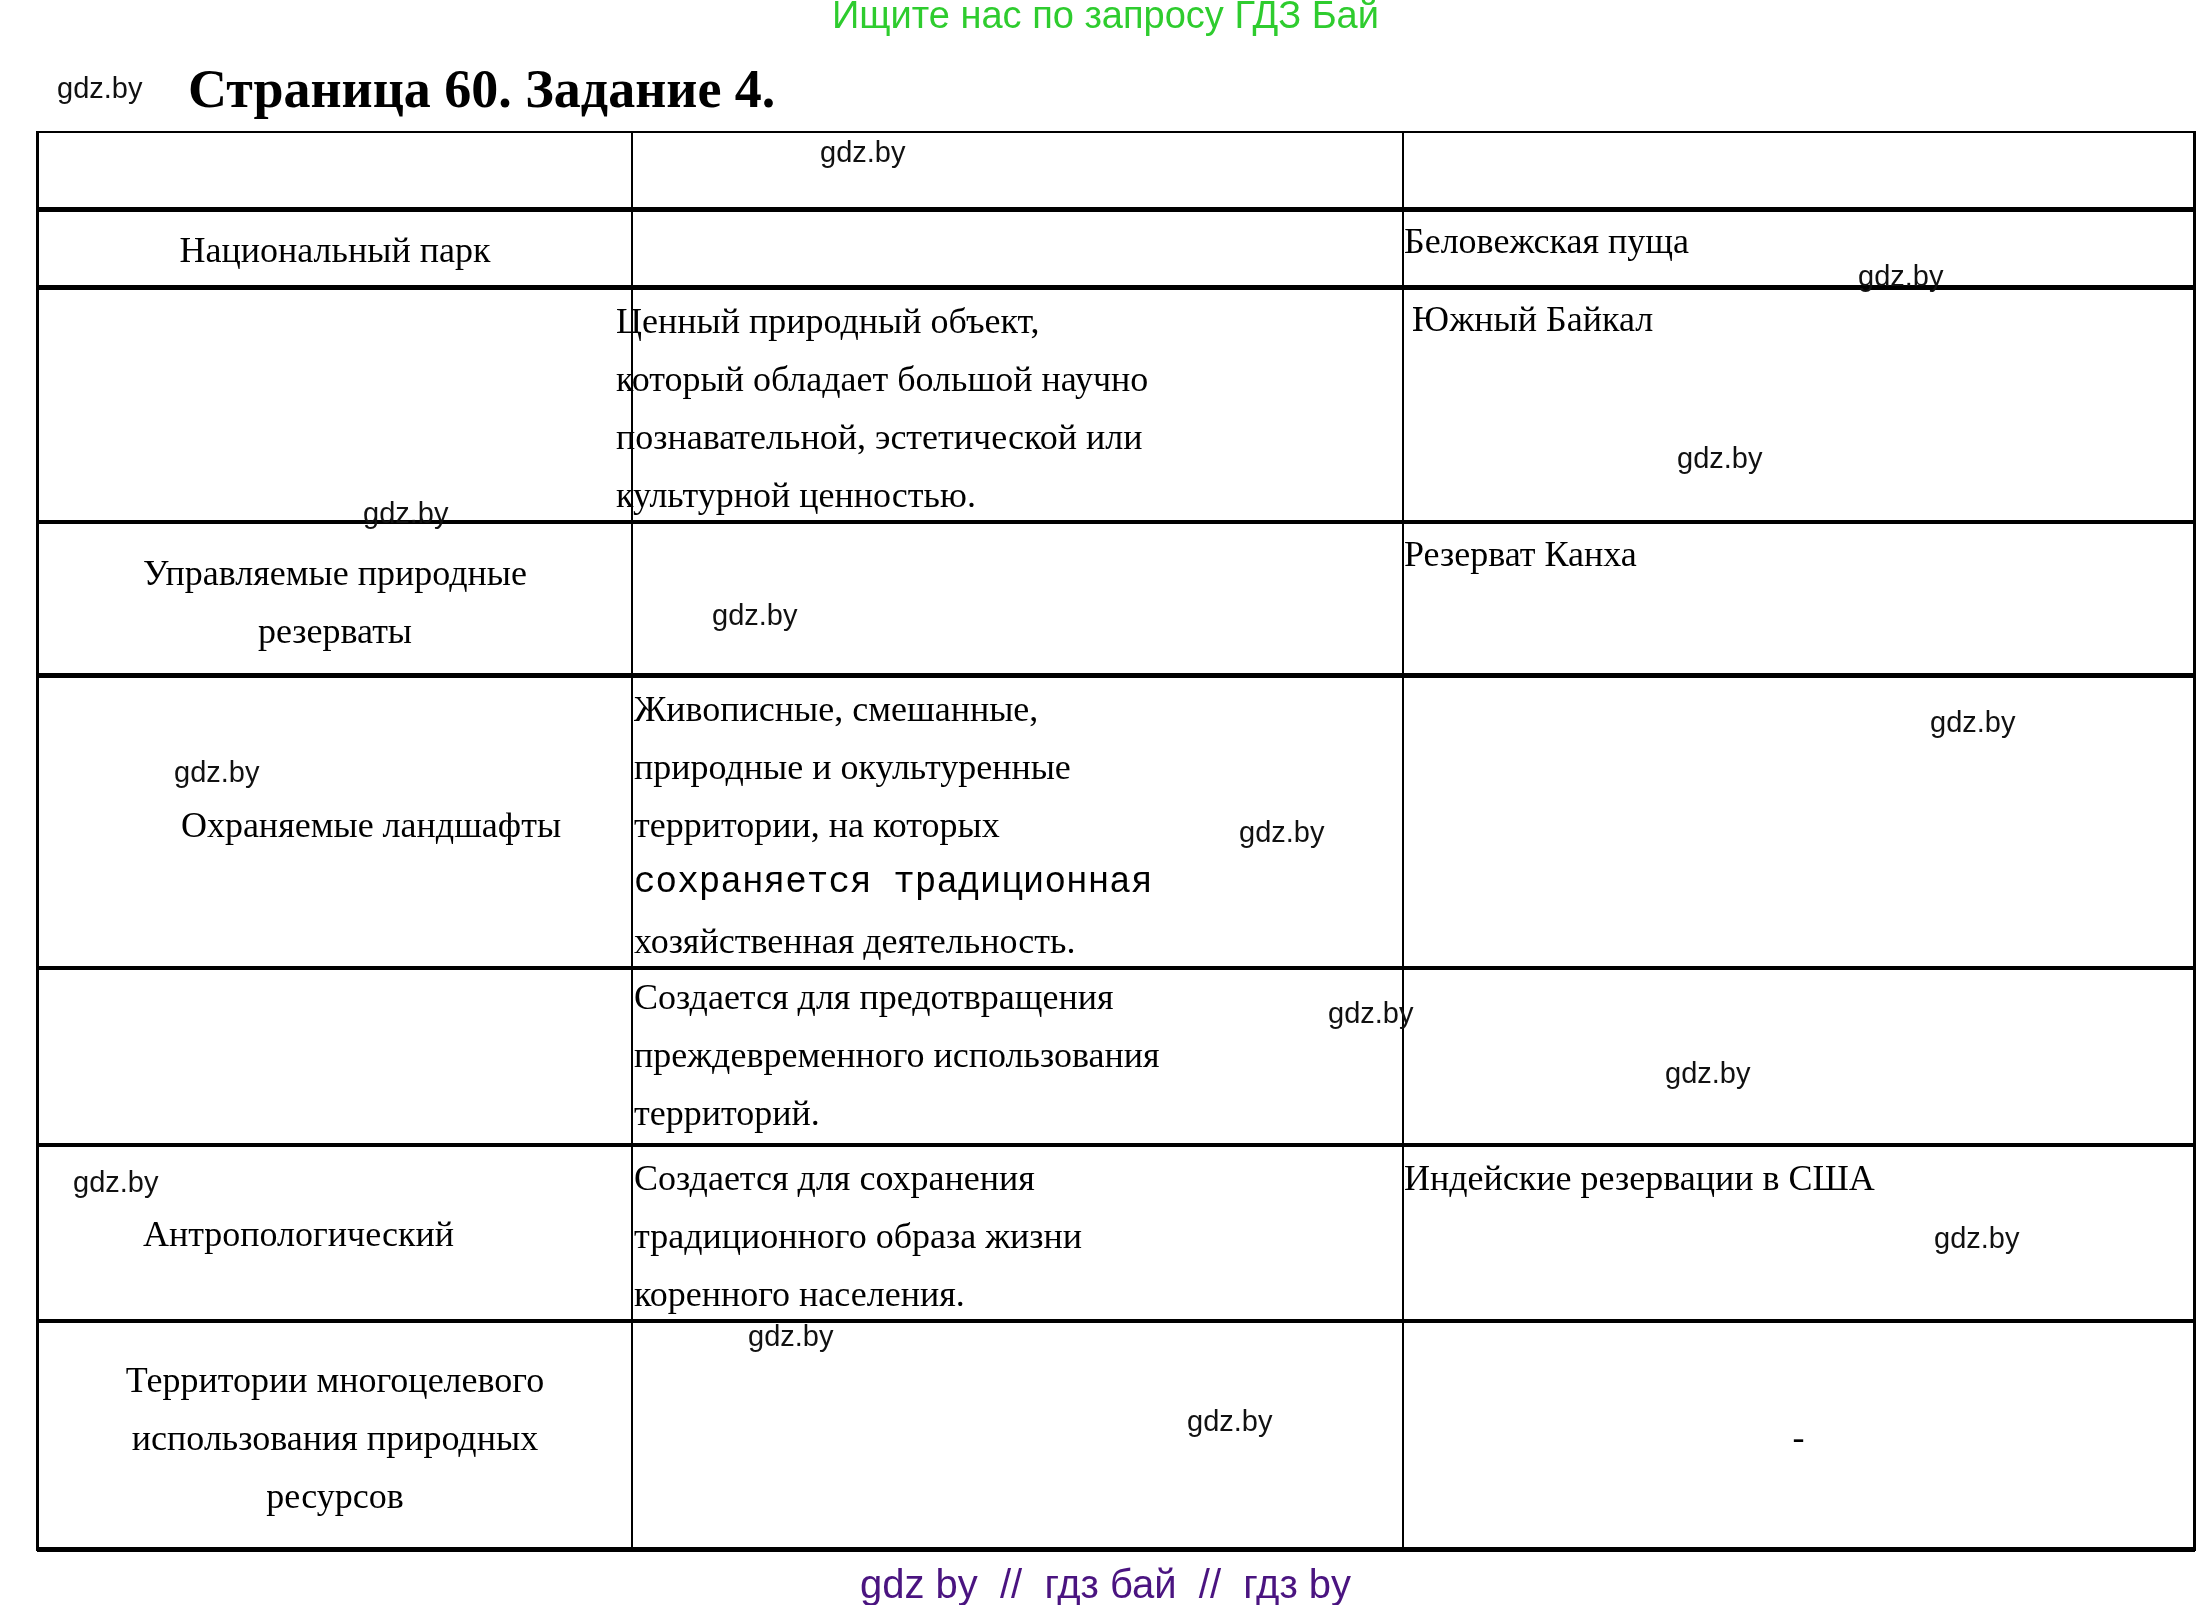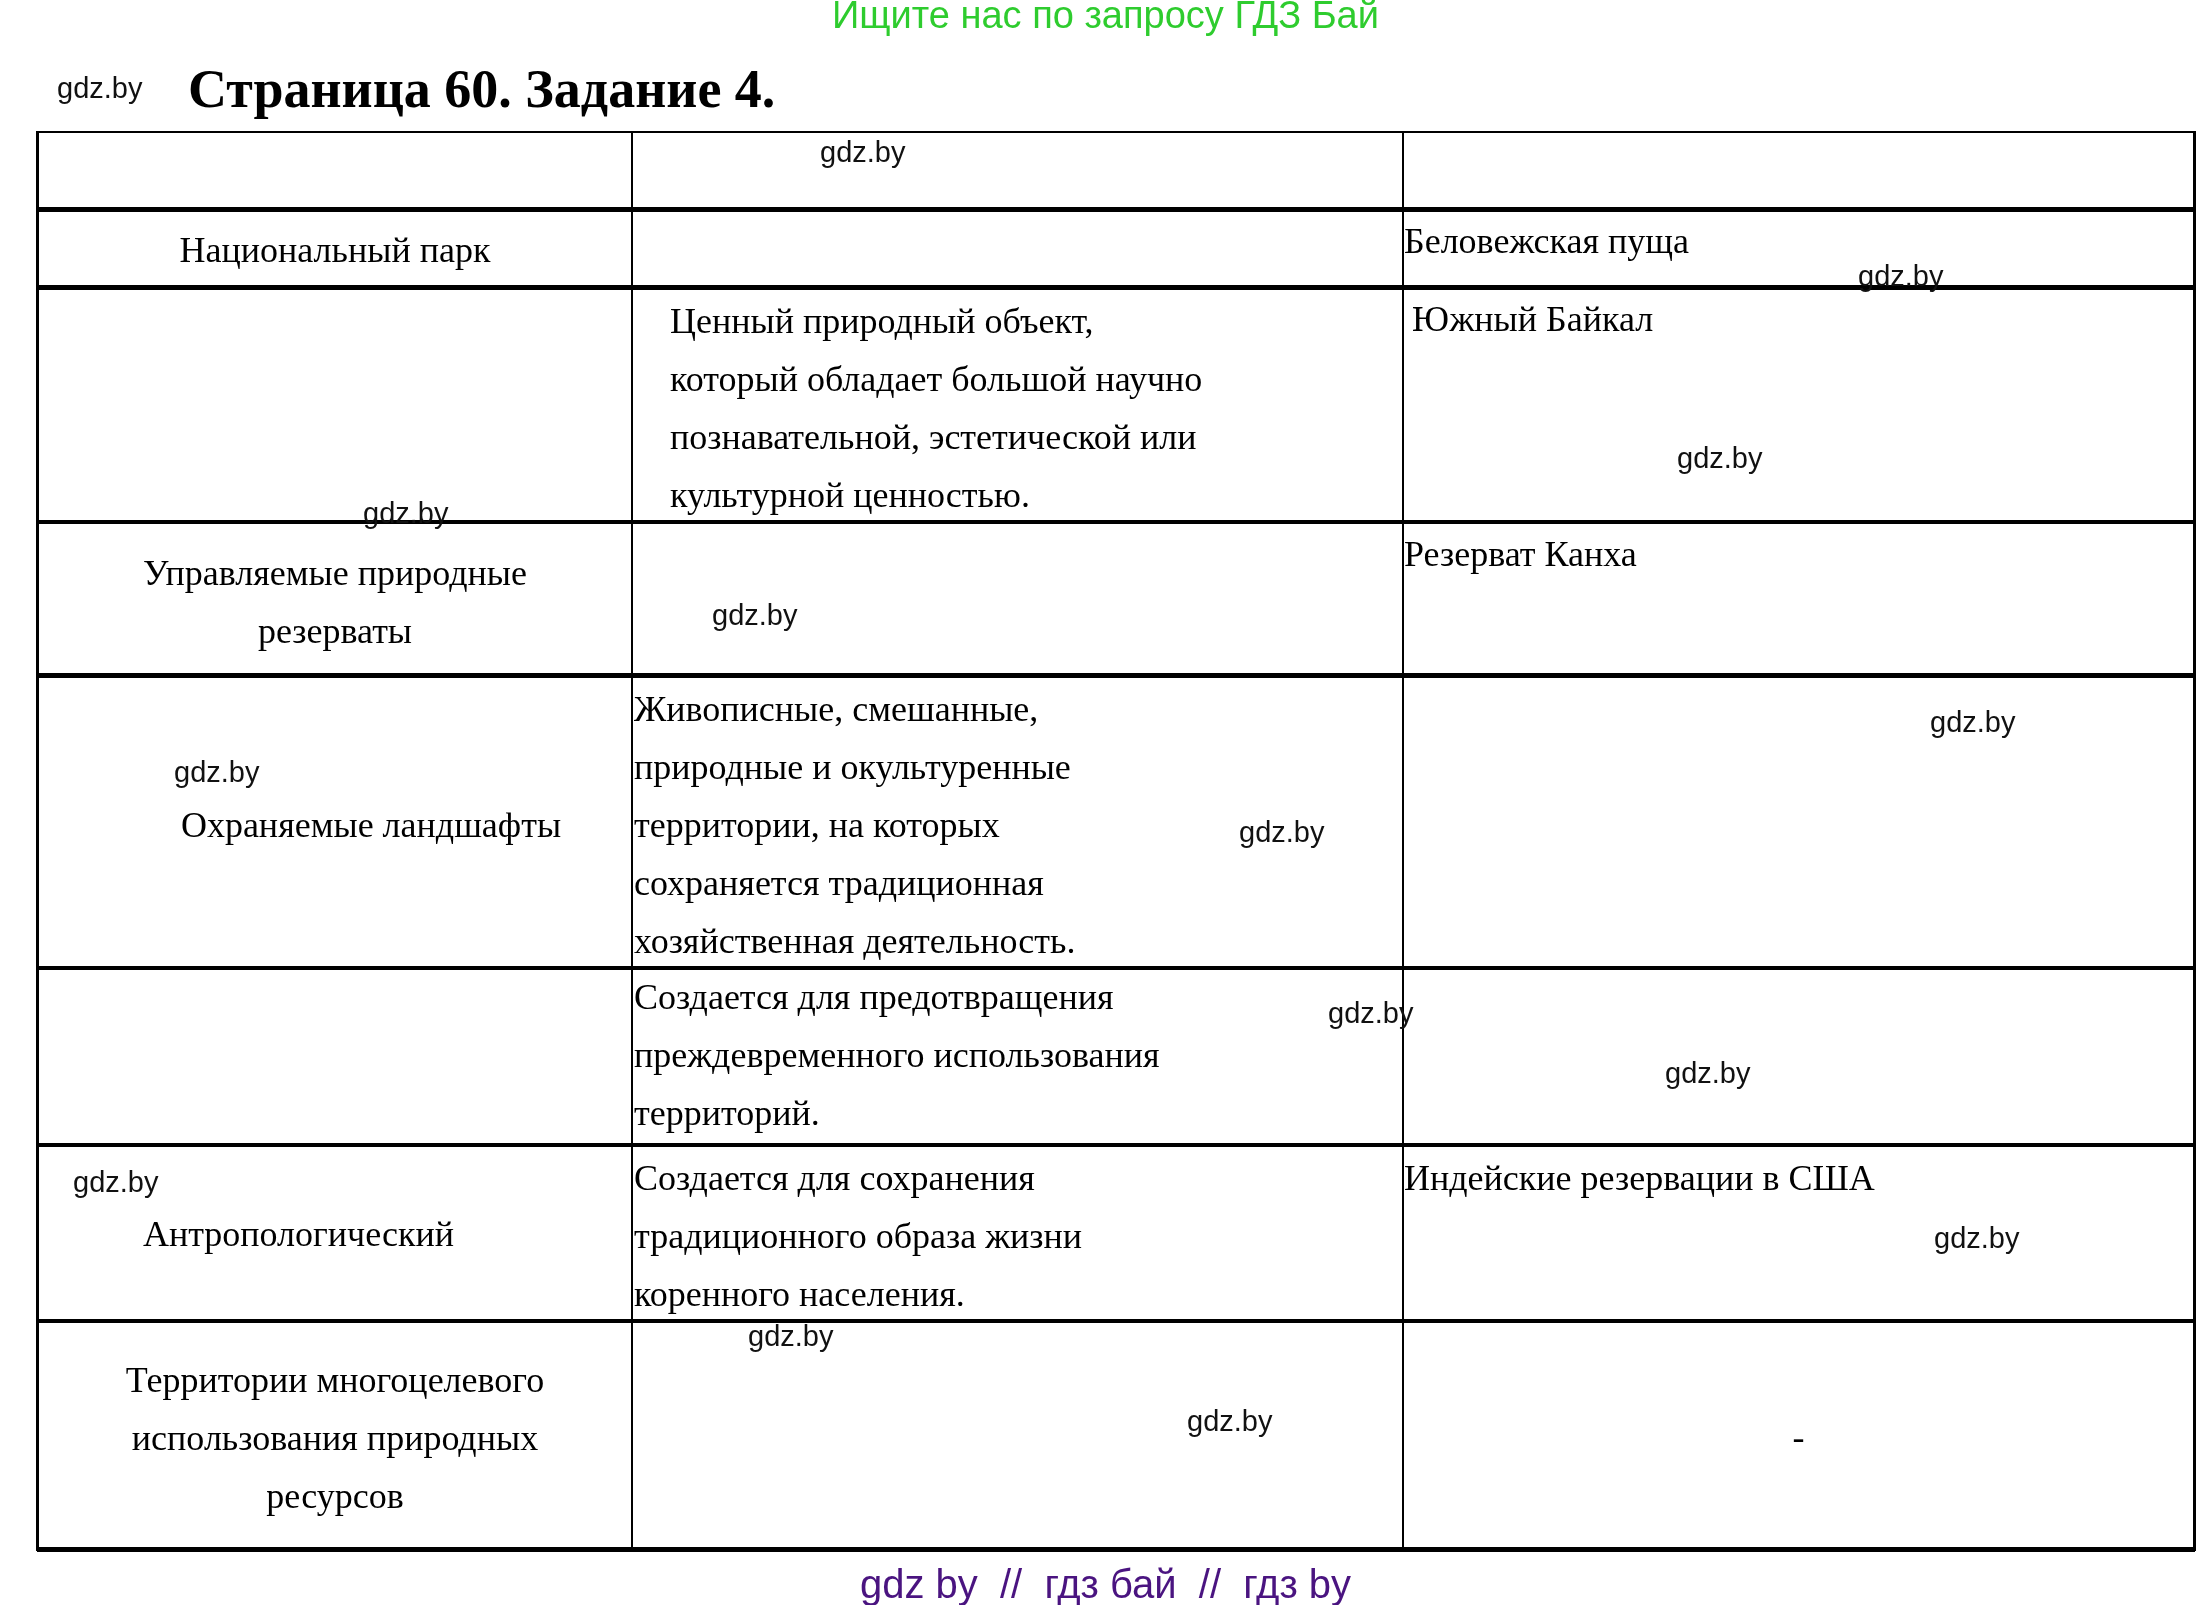--- a/index.html
+++ b/index.html
@@ -34,40 +34,40 @@
   <div class="hline" style="top:1547px;height:5px;"></div>
 
   <div class="vline" style="left:36px;top:131px;width:3px;height:1420px;"></div>
   <div class="vline" style="left:631px;top:131px;width:2px;height:1420px;"></div>
   <div class="vline" style="left:1402px;top:131px;width:2px;height:1420px;"></div>
   <div class="vline" style="left:2193px;top:131px;width:3px;height:1420px;"></div>
 
   <div class="cell center" style="left:39px;width:592px;top:221px;">Национальный парк</div>
   <div class="cell" style="left:1404px;top:212px;">Беловежская пуща</div>
 
-  <div style="position:absolute;left:670px;top:292px;">
+  <div style="position:absolute;left:616px;top:292px;">
     <div class="cell" style="position:static;">Ценный природный объект,</div>
     <div class="cell" style="position:static;">который обладает большой научно</div>
     <div class="cell" style="position:static;">познавательной, эстетической или</div>
     <div class="cell" style="position:static;">культурной ценностью.</div>
   </div>
   <div class="cell" style="left:1404px;top:290px;padding-left:8px;">Южный Байкал</div>
 
   <div style="position:absolute;left:39px;width:592px;top:544px;text-align:center;">
     <div class="cell center" style="position:static;">Управляемые природные</div>
     <div class="cell center" style="position:static;">резерваты</div>
   </div>
   <div class="cell" style="left:1404px;top:525px;">Резерват Канха</div>
 
   <div class="cell center" style="left:39px;width:664px;top:796px;">Охраняемые ландшафты</div>
   <div style="position:absolute;left:634px;top:680px;">
     <div class="cell" style="position:static;">Живописные, смешанные,</div>
     <div class="cell" style="position:static;">природные и окультуренные</div>
     <div class="cell" style="position:static;">территории, на которых</div>
-    <div class="cell" style="position:static;">сохраняется традиционная</div>
+    <div class="cell" style="position:static;font-family:Liberation Mono, monospace;">сохраняется традиционная</div>
     <div class="cell" style="position:static;">хозяйственная деятельность.</div>
   </div>
 
   <div style="position:absolute;left:634px;top:968px;">
     <div class="cell" style="position:static;">Создается для предотвращения</div>
     <div class="cell" style="position:static;">преждевременного использования</div>
     <div class="cell" style="position:static;">территорий.</div>
   </div>
 
   <div class="cell center" style="left:39px;width:519px;top:1205px;">Антропологический</div>

